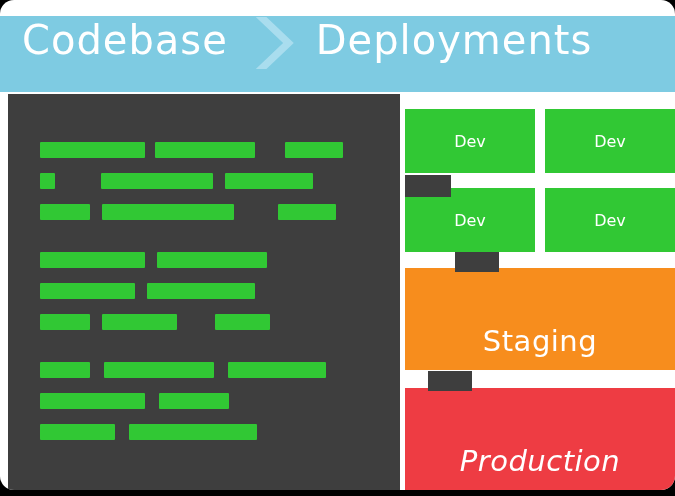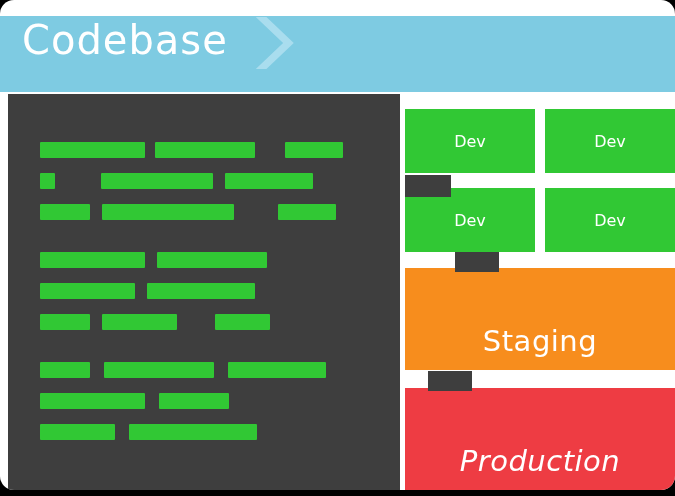--- a/index.html
+++ b/index.html
@@ -118,20 +118,21 @@
   .nub3 { left: 428px; top: 371px; width: 44px; height: 20px; }
 </style>
 </head>
 <body style="background: rgb(0, 0, 0);">
 
 <div class="canvas">
 
   <div class="header">
     <span class="title">Codebase</span>
     <span class="chevron"></span>
+    <span class="title">Deployments</span>
   </div>
 
   <div class="code-panel" id="codePanel">
       <div class="code-group">
         <div class="code-row">
           <div class="code-bar" style="width: 105px; margin-left: 0px;"></div>
           <div class="code-bar" style="width: 100px; margin-left: 10px;"></div>
           <div class="code-bar" style="width: 58px; margin-left: 30px;"></div>
         </div>
         <div class="code-row">

